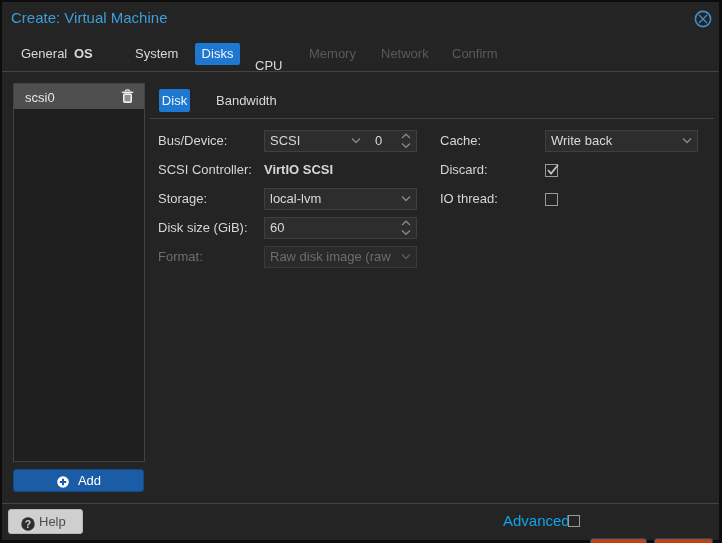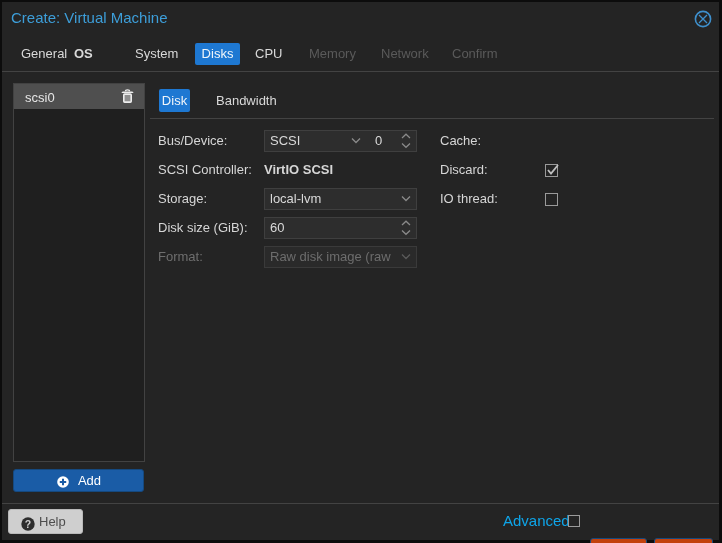--- a/index.html
+++ b/index.html
@@ -49,21 +49,21 @@
 
   <svg class="abs" style="left:692px; top:8px;" width="18" height="18" viewBox="0 0 18 18">
     <circle cx="9" cy="9" r="7.6" fill="none" stroke="#3e8fcc" stroke-width="1.6"></circle>
     <path d="M5 5 L13 13 M13 5 L5 13" stroke="#3e8fcc" stroke-width="1.3"></path>
   </svg>
 
   <div class="abs tab" style="left:19px;">General</div>
   <div class="abs tab" style="left:72px;font-weight:bold;">OS</div>
   <div class="abs tab" style="left:133px;">System</div>
   <div class="abs tab tabsel" style="left:193px; width:45px;">Disks</div>
-  <div class="abs tab" style="left:253px;">CPU</div>
+  <div class="abs tab" style="left:253px;margin-top:12px;">CPU</div>
   <div class="abs tab dim" style="left:307px;">Memory</div>
   <div class="abs tab dim" style="left:379px;">Network</div>
   <div class="abs tab dim" style="left:450px;">Confirm</div>
   <div class="abs hline" style="left:0; top:69px; width:717px;"></div>
 
   <div class="abs" id="lpanel">
     <div id="lhdr"><span>scsi0</span>
       <svg style="position:absolute; right:10px; top:5px;" width="13" height="14" viewBox="0 0 13 14">
         <path d="M4.4 2.3 Q4.4 0.9 6.5 0.9 Q8.6 0.9 8.6 2.3" fill="none" stroke="#ededed" stroke-width="1.3"></path>
         <path d="M0.3 3.9 L1.6 2.5 L11.4 2.5 L12.7 3.9 Z" fill="#ededed"></path>
@@ -117,20 +117,26 @@
 
   <div class="abs lbl dis" style="left:156px; top:244px;">Format:</div>
   <div class="abs fld dis" style="left:262px; top:244px; width:153px;">
     <span class="txt">Raw disk image (raw</span>
     <svg class="chev" viewBox="0 0 12 20">
           <path d="M2 7.5 L6 11.5 L10 7.5" fill="none" stroke="#5a5a5a" stroke-width="1.3"></path>
         </svg>
   </div>
 
   <div class="abs lbl" style="left:438px; top:128px;">Cache:</div>
+  <div class="abs fld" style="left:543px; top:128px; width:153px;">
+    <span class="txt">Write back</span>
+    <svg class="chev" viewBox="0 0 12 20">
+          <path d="M2 7.5 L6 11.5 L10 7.5" fill="none" stroke="#8a8a8a" stroke-width="1.3"></path>
+        </svg>
+  </div>
 
   <div class="abs lbl" style="left:438px; top:157px;">Discard:</div>
   <div class="abs cb" style="left:543px; top:162px;">
     <svg style="position:absolute; left:-1px; top:-3px;" width="15" height="15" viewBox="0 0 15 15">
       <path d="M3 8 L6 11.5 L13 3" fill="none" stroke="#c0c0c0" stroke-width="1.8"></path>
     </svg>
   </div>
 
   <div class="abs lbl" style="left:438px; top:186px;">IO thread:</div>
   <div class="abs cb" style="left:543px; top:191px;"></div>

